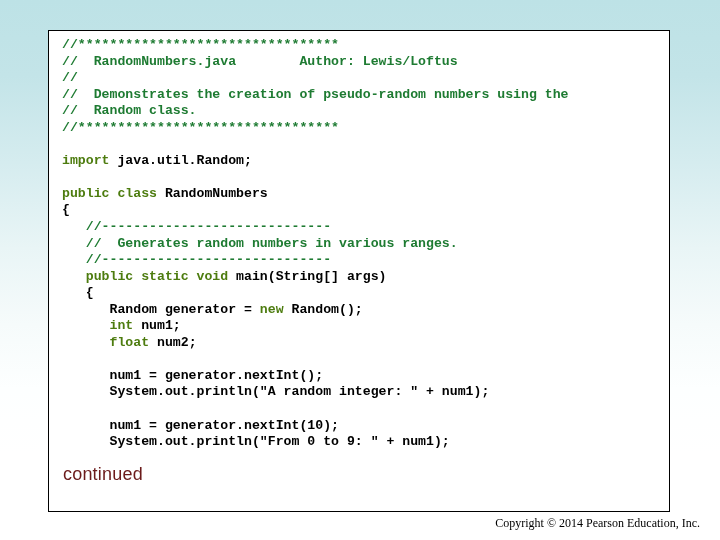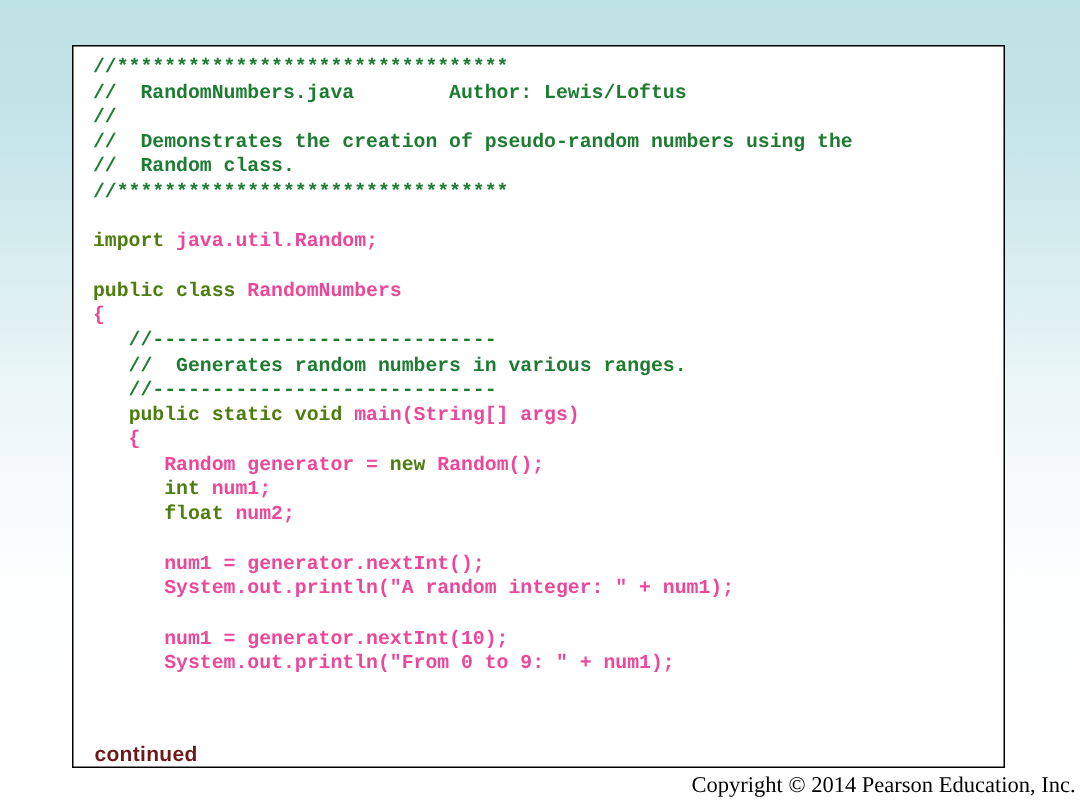--- a/index.html
+++ b/index.html
@@ -55,39 +55,39 @@
     color: #000000;
     white-space: pre;
     letter-spacing: 0px;
   }
   .code-line {
     white-space: pre;
     min-height: 16.55px;
   }
   .cmt { color: #1e7b32; }
   .kw  { color: #4d7c0f; }
-  .pln { color: #ec4899; }
+  .pln { color: #000000; }
 
   .continued {
     position: absolute;
     left: 14px;
-    bottom: 1px;
+    bottom: 26px;
     font-family: "Liberation Sans", sans-serif;
-    font-size: 14px;
-    font-weight: bold;
+    font-size: 18px;
+    font-weight: normal;
     color: #6b1a1a;
     letter-spacing: 0.2px;
   }
 
   .copyright {
     position: absolute;
-    right: 3px;
+    right: 20px;
     top: 516px;
     font-family: "Liberation Serif", serif;
-    font-size: 15px;
+    font-size: 12px;
     color: #000000;
     white-space: nowrap;
   }
 </style>
 </head>
 <body>
 
 <div class="slide">
 
   <div class="code-panel">

